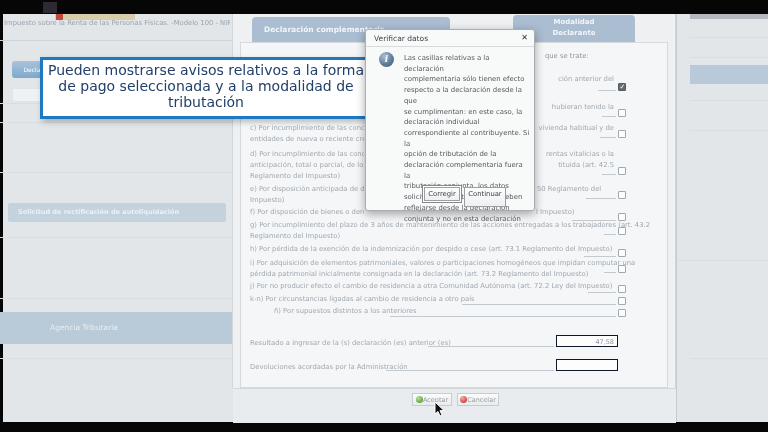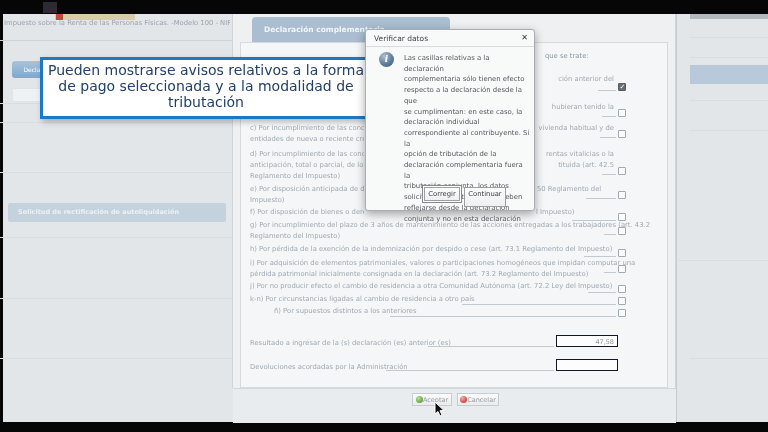--- a/index.html
+++ b/index.html
@@ -49,35 +49,42 @@
   <div class="sepl" style="left:0;top:103px;width:232px;"></div>
   <div class="sepl" style="left:0;top:122px;width:232px;"></div>
   <div class="sepl" style="left:0;top:172px;width:232px;"></div>
   <div class="sepl" style="left:0;top:237px;width:232px;"></div>
   <div class="sepl" style="left:0;top:298px;width:232px;"></div>
   <div class="sepl" style="left:0;top:358px;width:232px;"></div>
 
   <div class="band" style="left:8px;top:203px;width:218px;height:19px;background:#c4d2de;border-radius:2px;">
     <div class="bandtxt" style="padding-left:10px;line-height:19px;font-size:6.5px;font-weight:bold;color:#ebf1f6;">Solicitud de rectificación de autoliquidación</div>
   </div>
+  <div class="band" style="left:0;top:312px;width:232px;height:32px;">
+    <div class="bandtxt" style="padding-left:50px;line-height:32px;">Agencia Tributaria</div>
+  </div>
 
   <div class="abs" style="left:676px;top:14px;width:1px;height:408px;background:#c6cbcf;"></div>
   <div class="abs" style="left:690px;top:14px;width:78px;height:5px;background:#b3b9bf;"></div>
   <div class="sepl" style="left:690px;top:37px;width:78px;"></div>
   <div class="sepl" style="left:690px;top:57px;width:78px;"></div>
   <div class="band" style="left:690px;top:65px;width:78px;height:19px;background:#b8cada;"></div>
   <div class="sepl" style="left:690px;top:100px;width:78px;"></div>
   <div class="sepl" style="left:690px;top:130px;width:78px;"></div>
   <div class="sepl" style="left:678px;top:260px;width:90px;"></div>
   <div class="sepl" style="left:690px;top:358px;width:78px;"></div>
 
   <div class="abs" style="left:232px;top:14px;width:444px;height:374px;background:#eef0f2;
        border-left:1px solid #d0d5d9;border-right:1px solid #d0d5d9;box-sizing:border-box;"></div>
 
   <div class="tab" style="left:252px;top:17px;width:198px;height:25px;font-size:7.5px;line-height:25px;padding-left:12px;box-sizing:border-box;">Declaración complementaria</div>
+  <div class="tab" style="left:513px;top:15px;width:122px;height:27px;font-size:7px;text-align:center;padding-top:2px;box-sizing:border-box;">
+    <div style="line-height:11px;">Modalidad</div>
+    <div style="line-height:11px;">Declarante</div>
+  </div>
 
   <div class="abs" style="left:240px;top:42px;width:428px;height:346px;background:#f4f6f7;border:1px solid #d6dadd;box-sizing:border-box;"></div>
 
   <div class="txt" style="left:545px;top:52px;color:#8d97a0;">que se trate:</div>
 
   <div class="txt txt-right" style="right:154px;top:75px;">ción anterior del</div>
   <div class="txt txt-right" style="right:154px;top:103px;">hubieran tenido la</div>
 
   <div class="txt txt-clip" style="left:250px;top:124px;">c) Por incumplimiento de las condici</div>
   <div class="txt txt-right" style="right:154px;top:124px;">vivienda habitual y de</div>

